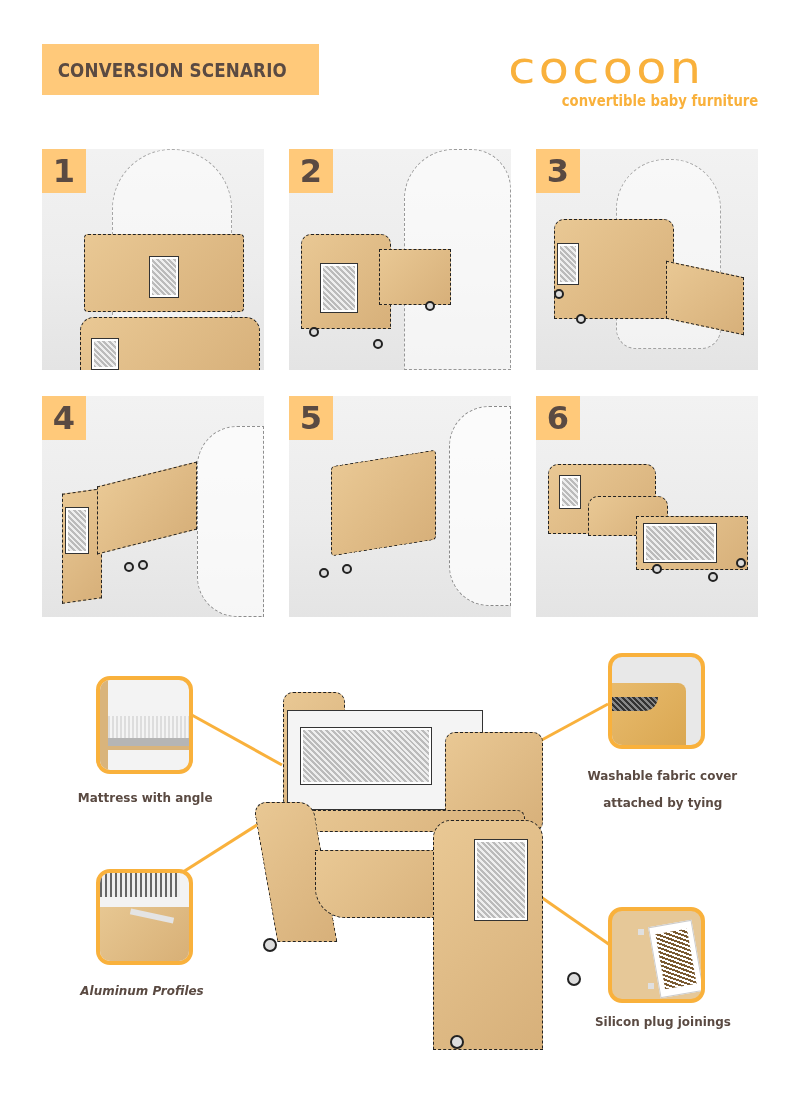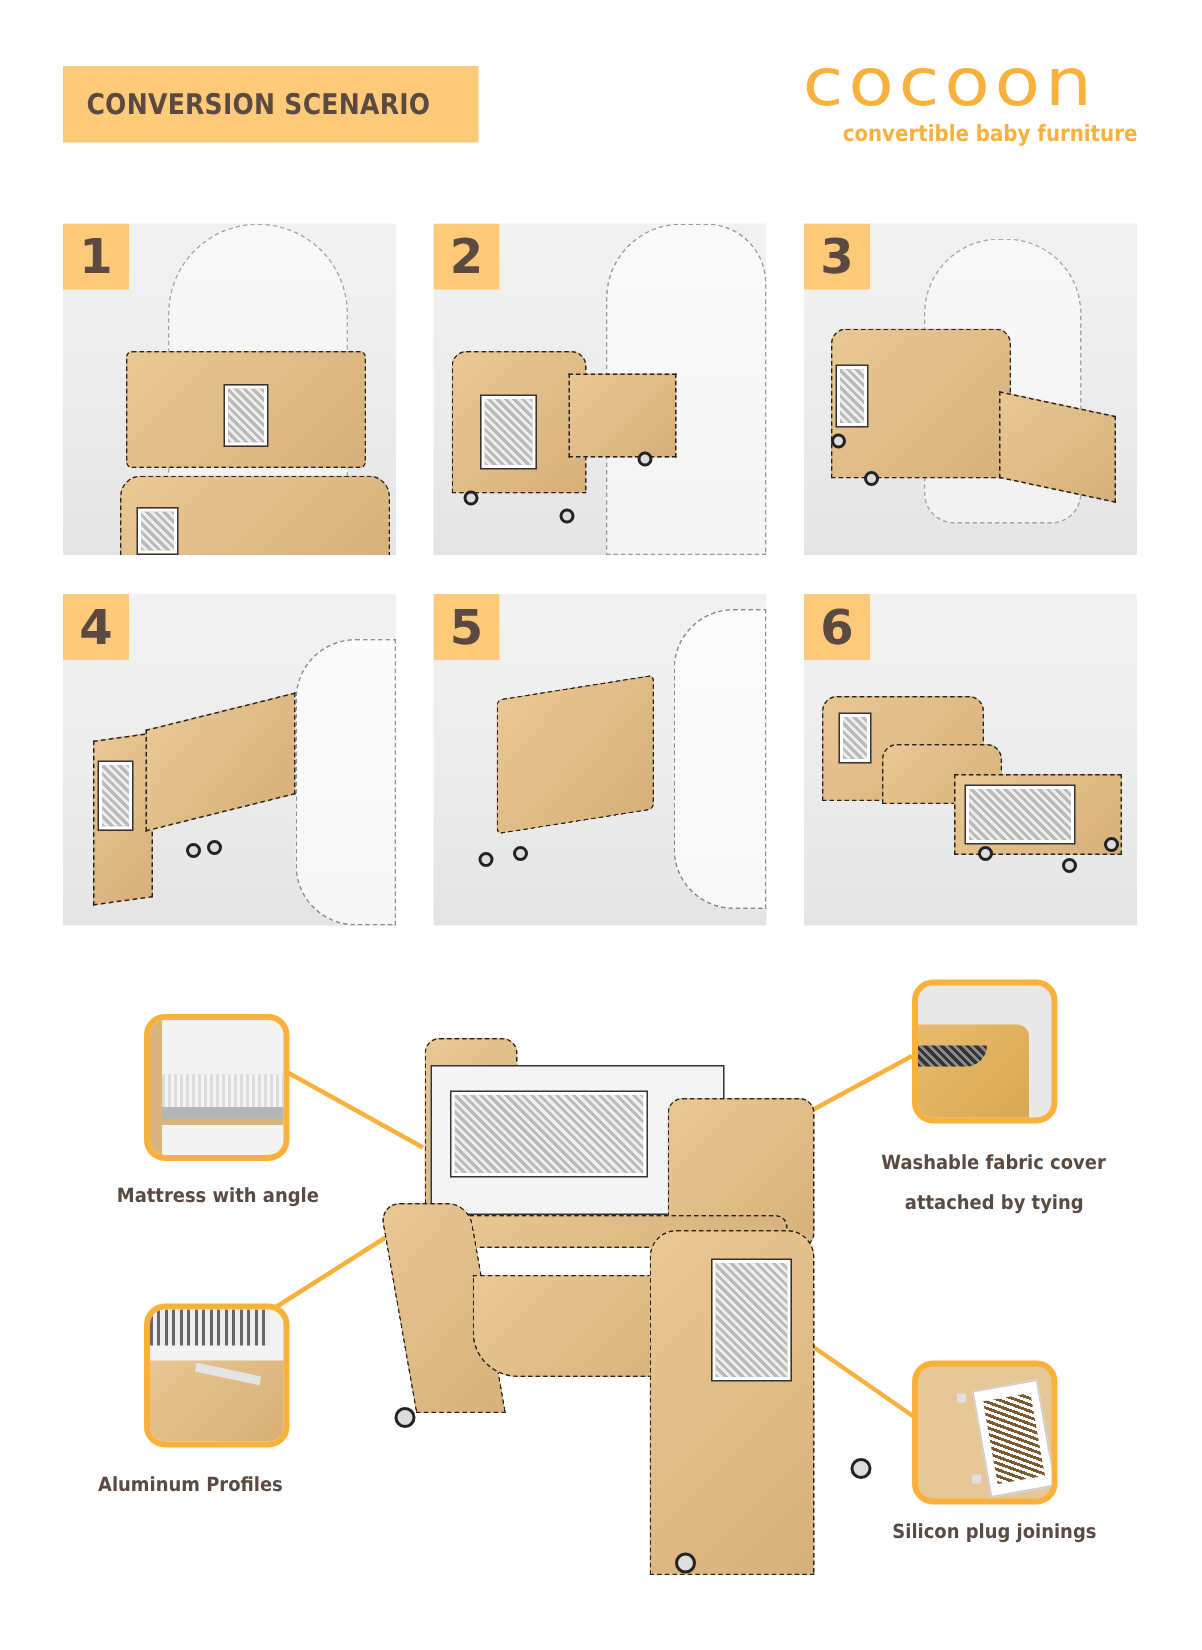--- a/index.html
+++ b/index.html
@@ -4,21 +4,21 @@
 <style>
   * { box-sizing: border-box; margin: 0; padding: 0; }
   html, body { width: 801px; height: 1100px; background: #ffffff; overflow: hidden; }
   body { position: relative; font-family: "DejaVu Sans", "Liberation Sans", sans-serif; color: #5a4a42; }
 
   .title-box { position: absolute; left: 42px; top: 44px; width: 277px; height: 51px; background: #ffc97a;
     display: flex; align-items: center; }
   .title-box span { font-weight: bold; font-size: 19px; letter-spacing: 0.2px; color: #5a4a42;
     font-family: "DejaVu Sans", sans-serif; transform: scaleX(0.88); display: inline-block; }
 
-  .logo { position: absolute; right: 43px; top: 36px; text-align: center; color: #f9b13c; }
+  .logo { position: absolute; right: 43px; top: 48px; text-align: left; color: #f9b13c; }
   .logo-word { font-family: "DejaVu Sans", sans-serif; font-size: 44px; font-weight: normal; letter-spacing: 3px;
     line-height: 40px; color: #f9b13c; transform: scaleX(1.12); transform-origin: right; display: block; }
   .logo-sub { font-size: 15px; font-weight: bold; color: #f9b13c; margin-top: 4px; display: block;
     transform: scaleX(0.88); transform-origin: right; }
 
   .step { position: absolute; width: 222px; height: 221px; background: linear-gradient(180deg, #f2f2f2 0%, #ececec 55%, #e4e4e4 100%); overflow: hidden; }
   .badge { position: absolute; left: 0; top: 0; width: 44px; height: 44px; background: #ffc97a;
     display: flex; align-items: center; justify-content: center; z-index: 3; }
   .badge span { font-size: 32px; font-weight: bold; color: #5a4a42; }
 
@@ -154,21 +154,21 @@
 <div class="callout-label" style="left:580px;top:762px;width:165px;">
   <span>Washable fabric cover</span><br>
   <span>attached by tying</span>
 </div>
 
 <div class="callout" style="left:96px;top:869px;width:97px;height:96px;">
   <div style="position:absolute;left:0;top:0;width:80px;height:24px;background:repeating-linear-gradient(90deg,#666 0 2px,#eee 2px 5px);"></div>
   <div style="position:absolute;left:0;top:34px;width:97px;height:62px;background:linear-gradient(135deg,#e7c792,#d6ad73);"></div>
   <div style="position:absolute;left:30px;top:40px;width:44px;height:6px;background:#e4e4e4;transform:rotate(12deg);"></div>
 </div>
-<div class="callout-label" style="left:44px;top:977px;width:165px;">
+<div class="callout-label" style="left:60px;top:977px;width:165px;font-style:italic;">
   <span>Aluminum Profiles</span>
 </div>
 
 <div class="callout" style="left:608px;top:907px;width:97px;height:96px;background:#e6c898;">
   <div style="position:absolute;left:42px;top:12px;width:44px;height:72px;background:#fff;transform:rotate(-10deg);border:1px solid #ccc;"></div>
   <div style="position:absolute;left:48px;top:20px;width:32px;height:56px;background:repeating-linear-gradient(30deg,#7a5a30 0 2px,#fff 2px 4px);transform:rotate(-10deg);"></div>
   <div style="position:absolute;left:26px;top:18px;width:6px;height:6px;background:#e0e0e0;"></div>
   <div style="position:absolute;left:36px;top:72px;width:6px;height:6px;background:#e0e0e0;"></div>
 </div>
 <div class="callout-label" style="left:578px;top:1008px;width:170px;">

